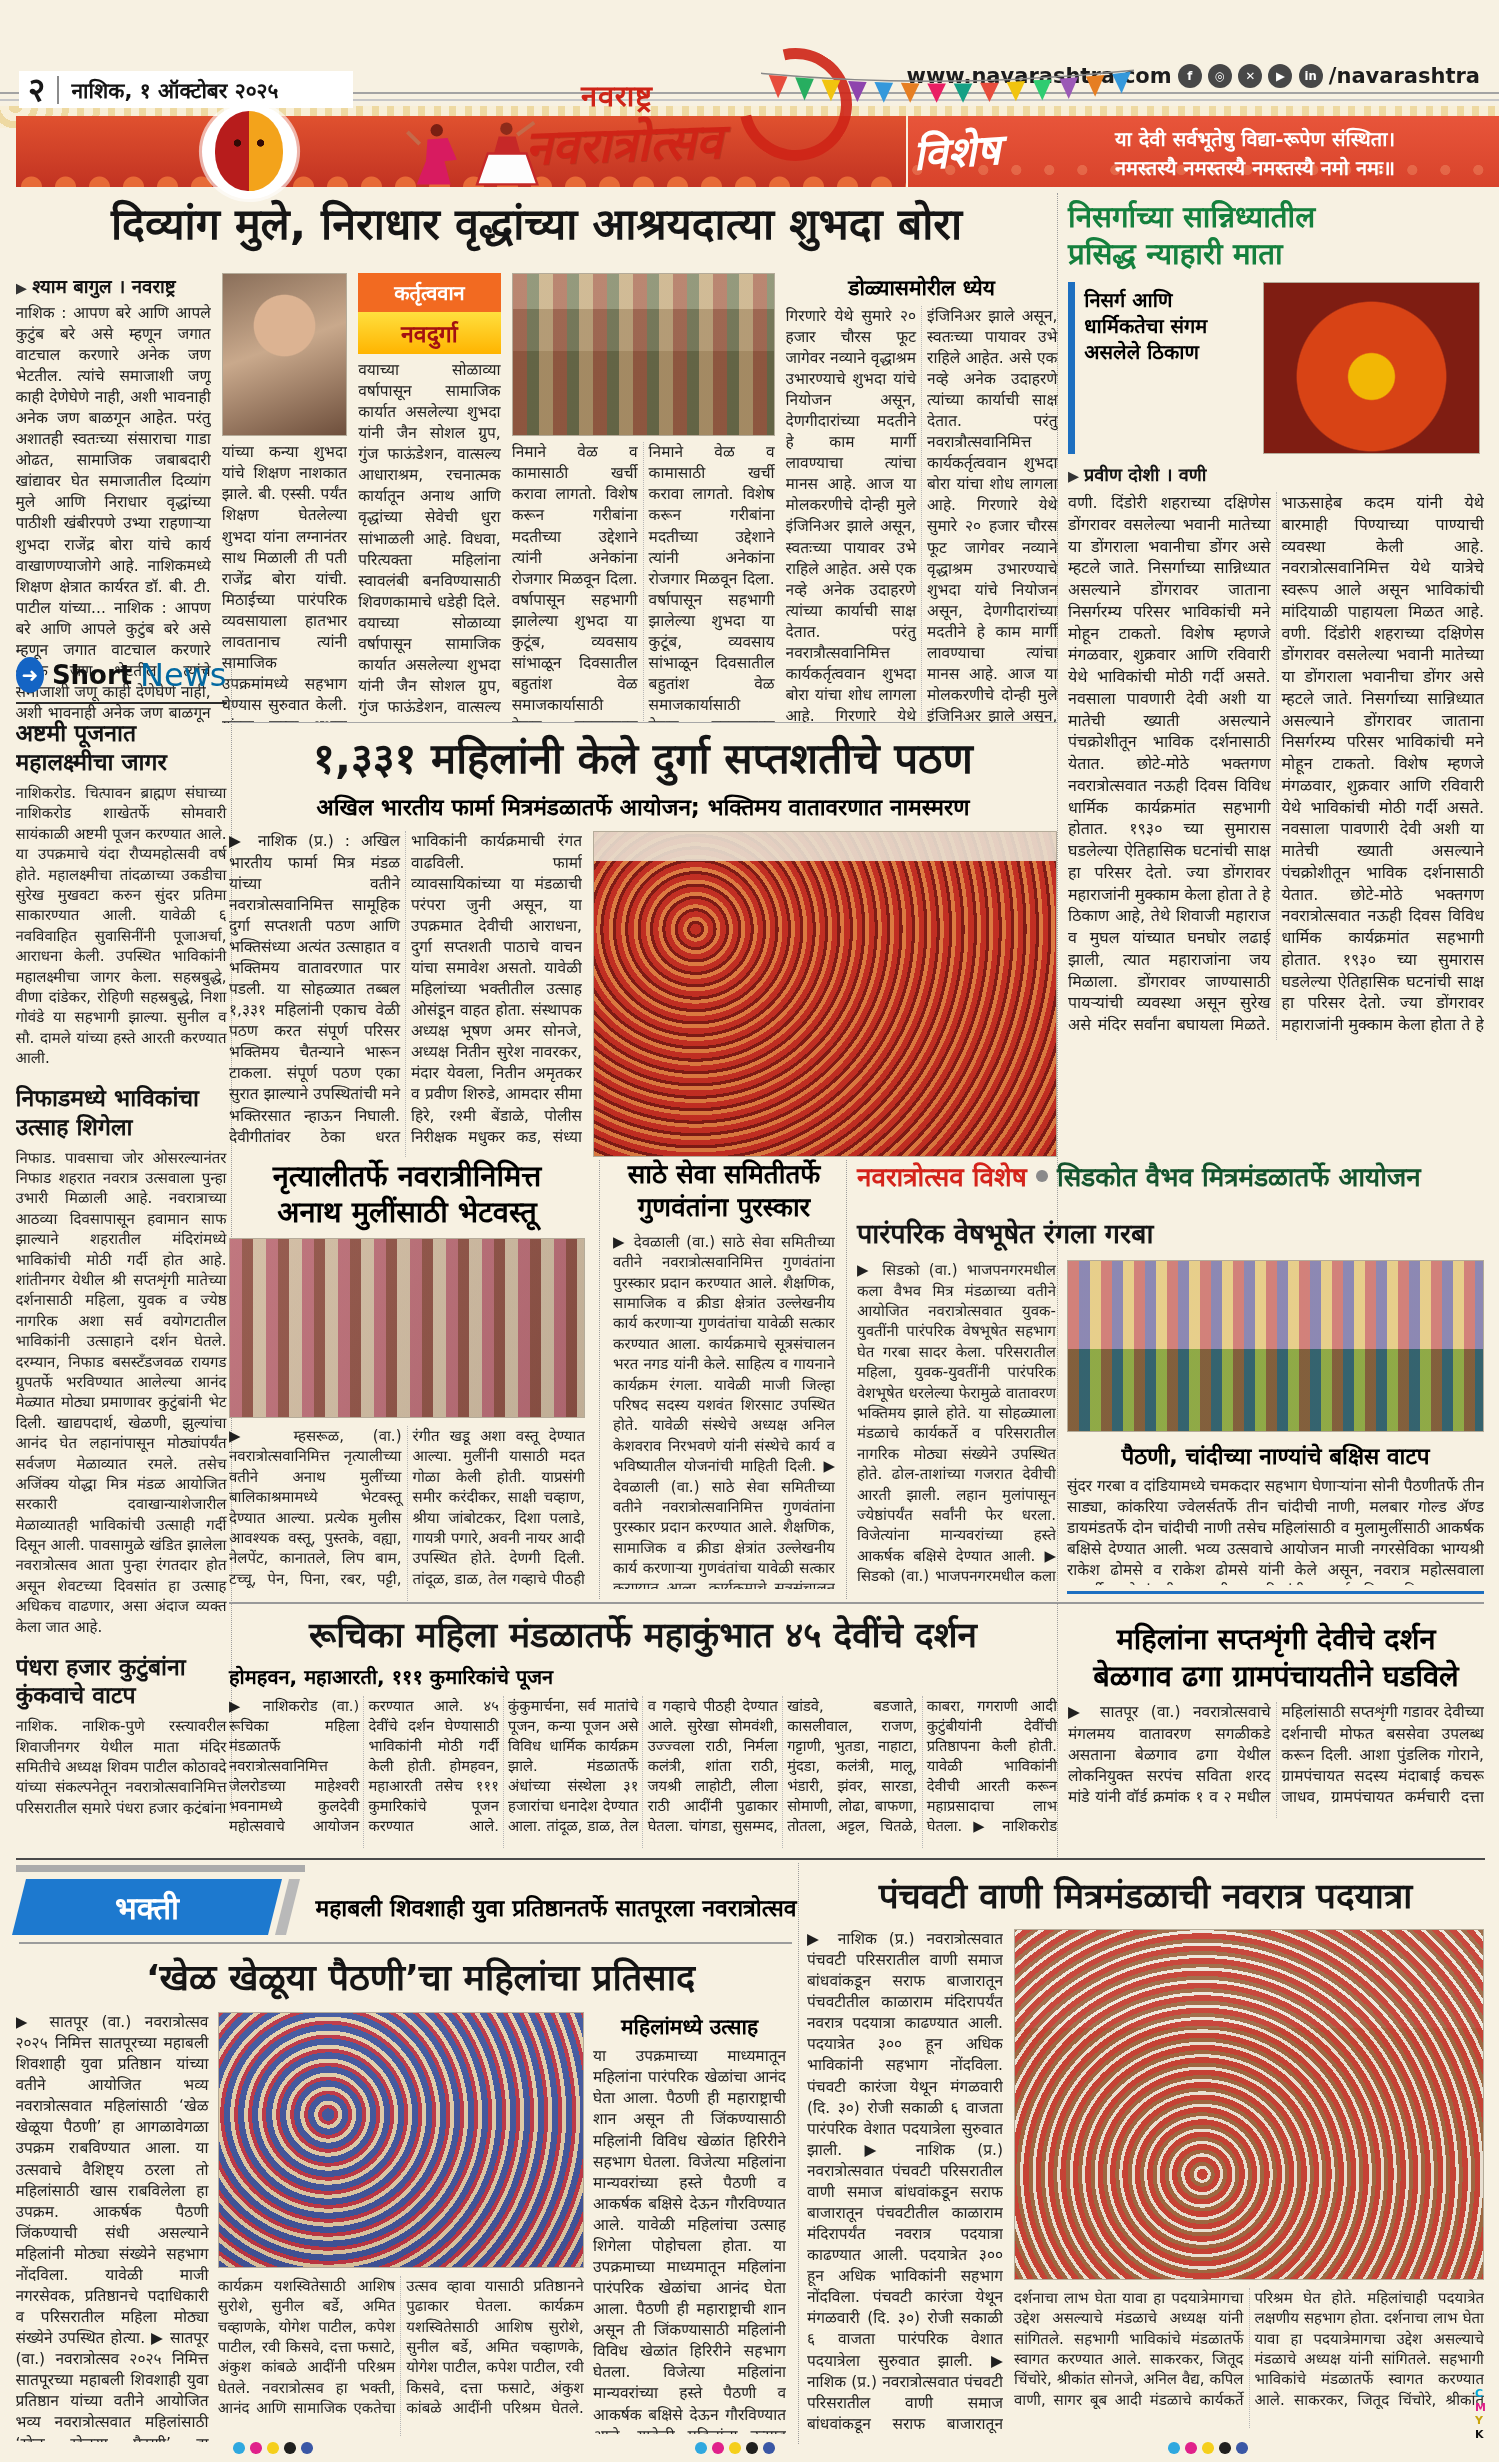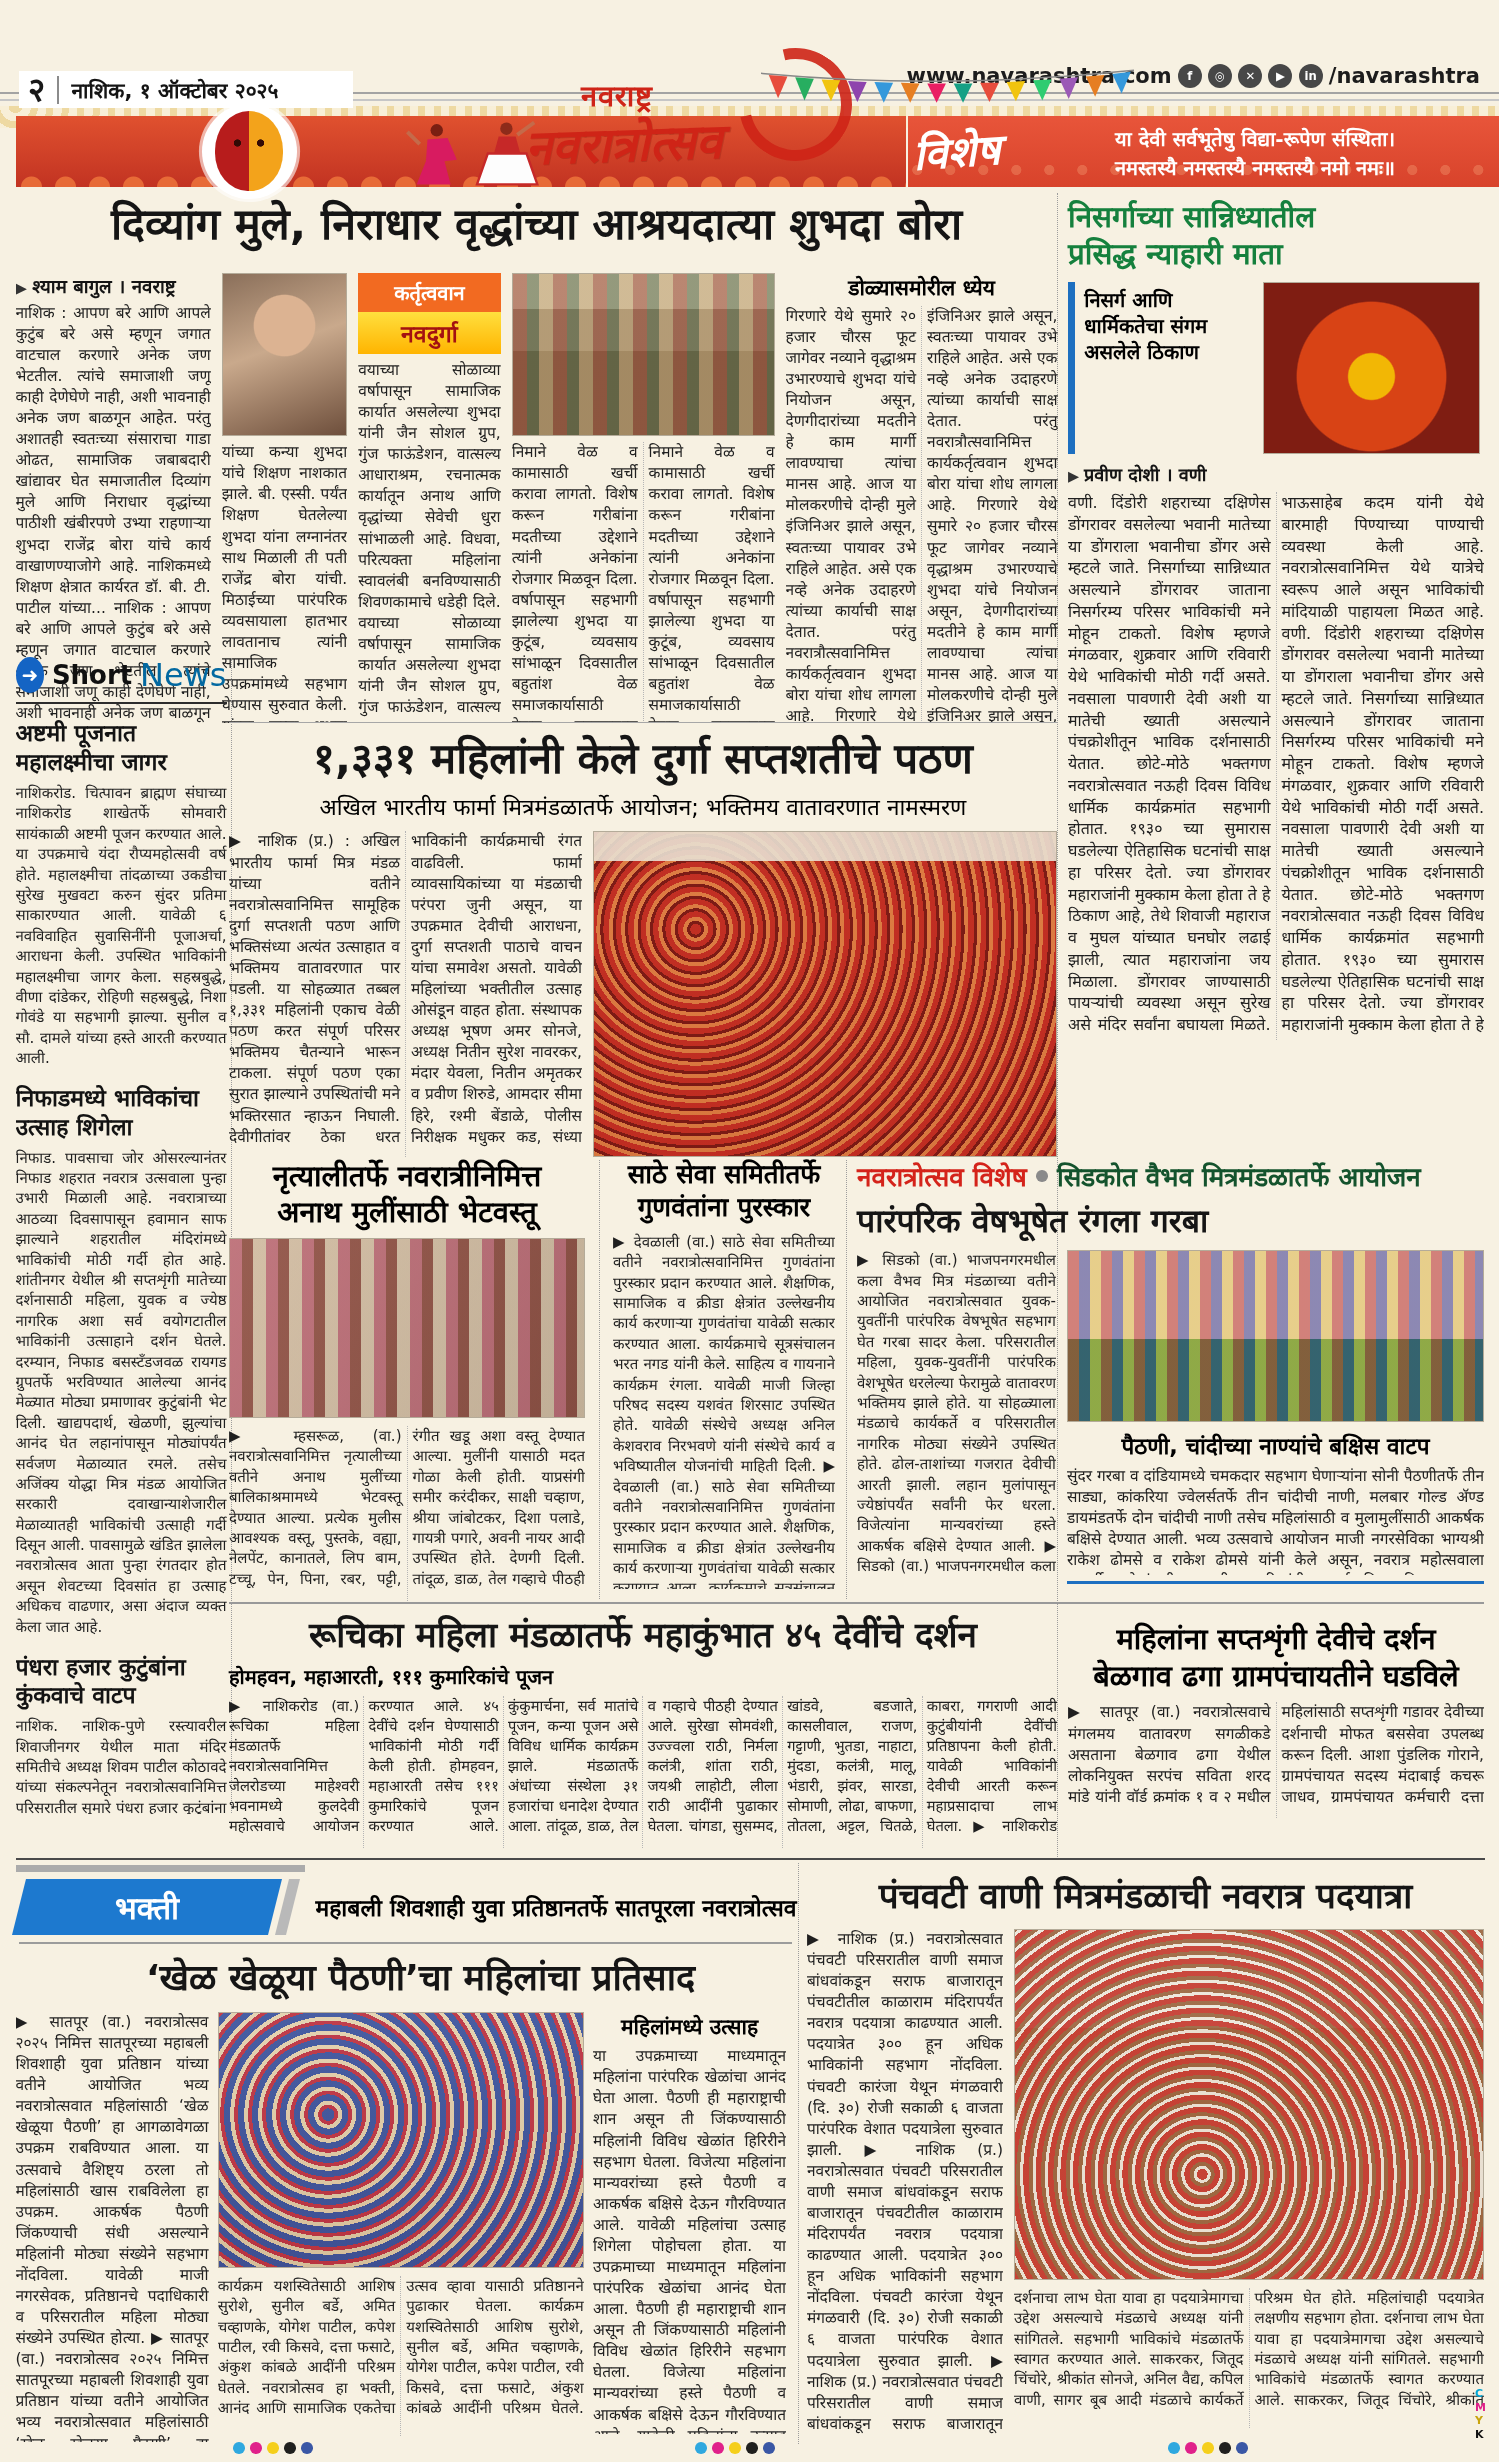--- a/index.html
+++ b/index.html
@@ -112,39 +112,39 @@
   .sn-word1 { font-size:26px; font-weight:800; color:#101010; }
   .sn-word2 { font-size:32px; font-weight:400; color:#0369a1; }
   .sn-item { margin-top:15.5px; }
   .sn-title { font-size:23px; font-weight:800; line-height:1.25; color:#131313; }
   .sn-body { margin-top:6.2px; font-size:15px; }
 
   
   .hr-pathan { top:722px; left:229px; width:828px; height:0.8px; }
   .pathan { top:728px; left:229px; width:828px; }
   .pathan-head { font-size:42px; text-align:center; }
-  .pathan-sub { font-size:22.5px; font-weight:400; text-align:center; margin-top:6.2px; }
+  .pathan-sub { font-size:22.5px; font-weight:700; text-align:center; margin-top:6.2px; }
   .pathan-row { margin-top:9.3px; display:flex; gap:11px; }
   .pathan-cols { width:353px; height:326px; font-size:15.5px; }
   .pathan-photo { flex:1; height:326px; }
 
   
   .nrutyali { top:1158px; left:229px; width:356px; }
   .nr-head { font-size:29px; font-weight:800; text-align:center; line-height:1.25; }
   .nr-photo { height:180px; margin-top:7.8px; }
   .nr-body { height:177px; font-size:15px; margin-top:7.8px; }
   .sathe { top:1158px; left:613px; width:222px; }
   .sathe-head { font-size:26px; font-weight:800; text-align:center; line-height:1.27; }
   .sathe-body { height:357px; font-size:15px; margin-top:7.8px; }
   .garba { top:1158px; left:857px; width:627px; }
   .garba-kicker { display:flex; align-items:center; gap:9.3px; }
   .gk-red { color:#d4231a; font-size:26px; font-weight:800; }
   .gk-dot { width:11.6px; height:11.6px; border-radius:50%; background:#8a8a8a; }
   .gk-black { color:#14532d; font-size:26px; font-weight:800; }
-  .garba-head { font-size:32px; font-weight:800; margin-top:4px; }
+  .garba-head { font-size:27px; font-weight:800; margin-top:20px; }
   .garba-row { display:flex; gap:11px; margin-top:9.3px; }
   .garba-body { width:199px; height:326px; font-size:15px; }
   .garba-right { flex:1; }
   .garba-photo { height:172px; }
   .cap-head { font-size:22.5px; font-weight:800; text-align:center; margin-top:7.8px; }
   .cap-text { font-size:15.5px; margin-top:4.7px; height:109px; }
   .blue-rule { height:3.1px; background:#1d6fc0; margin-top:6.2px; }
 
   
   .hr-d { top:1602px; left:229px; width:1255px; height:1.6px; background:#999; }

